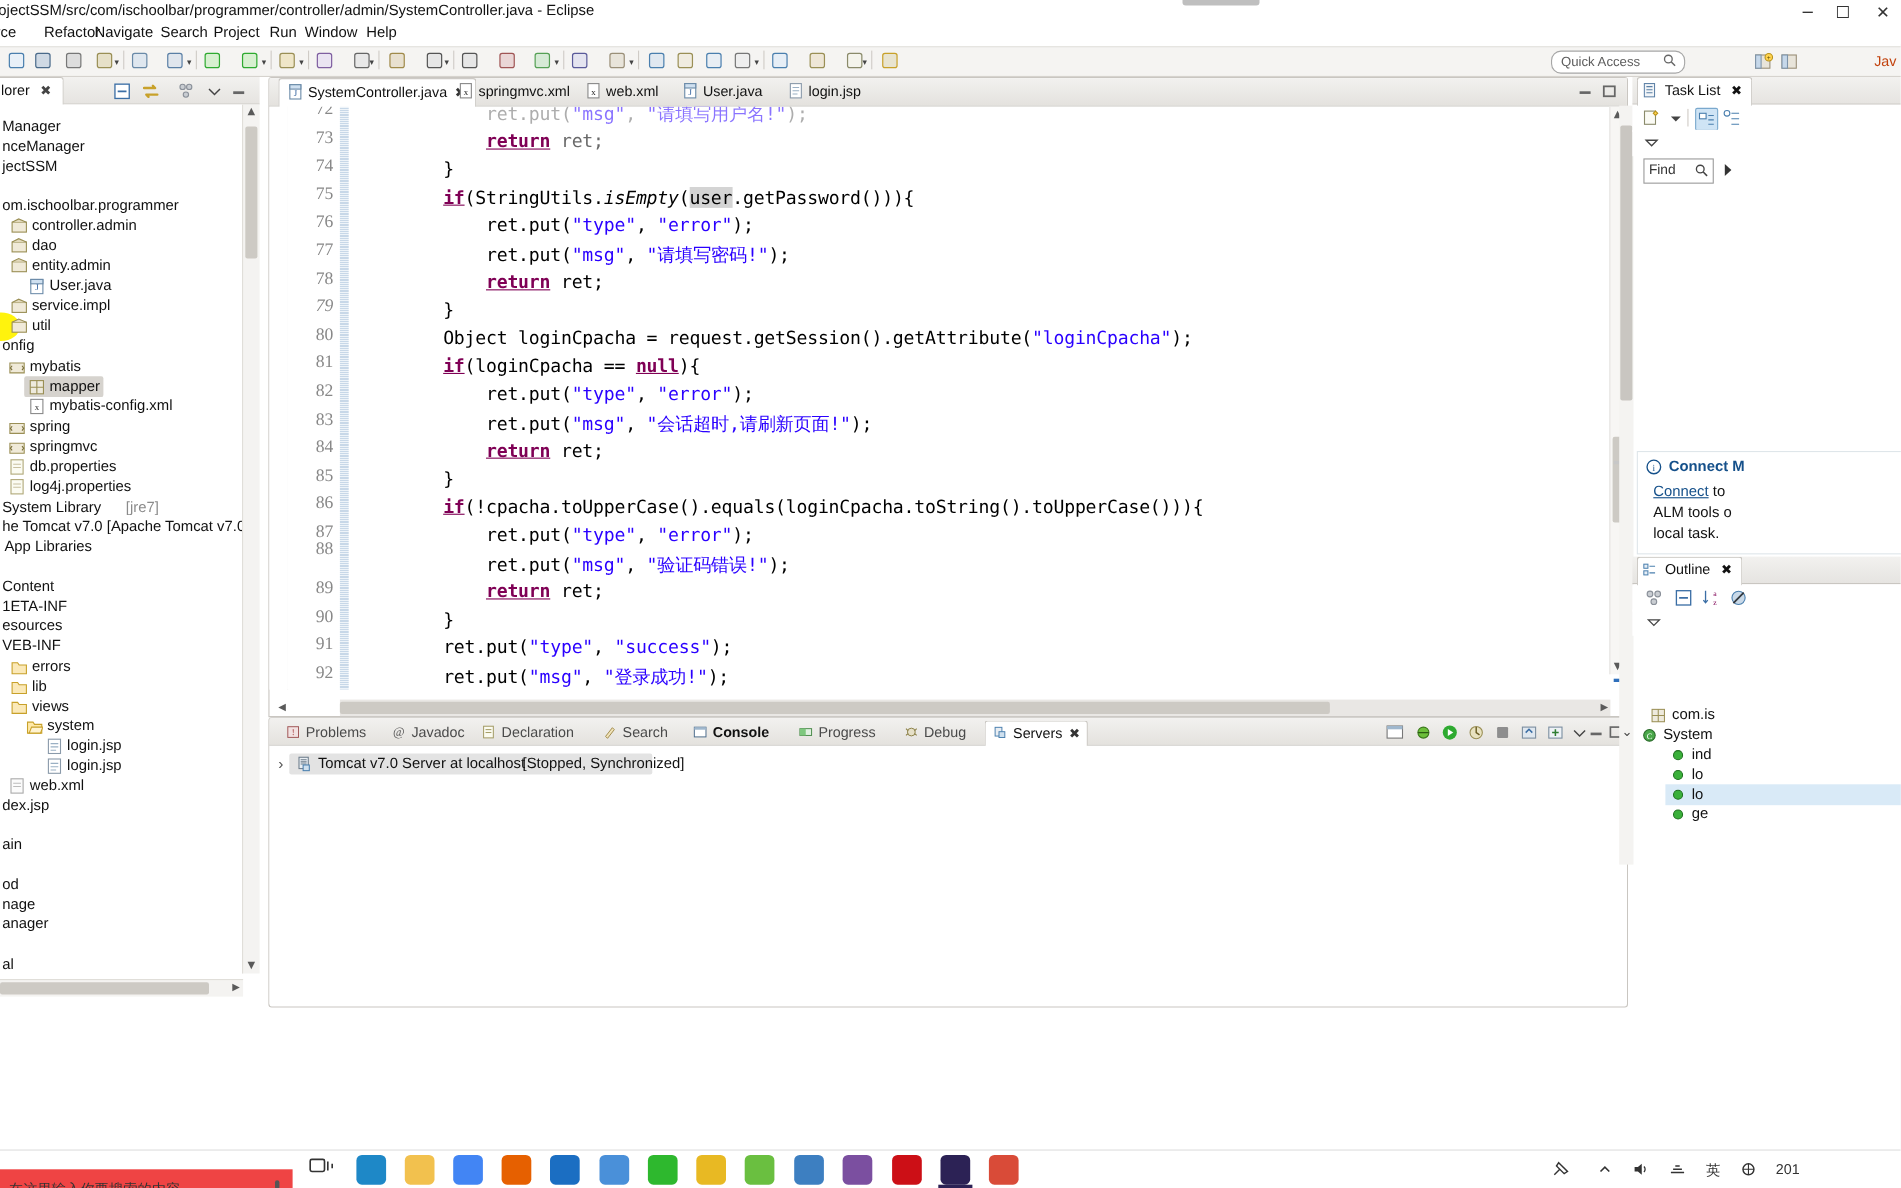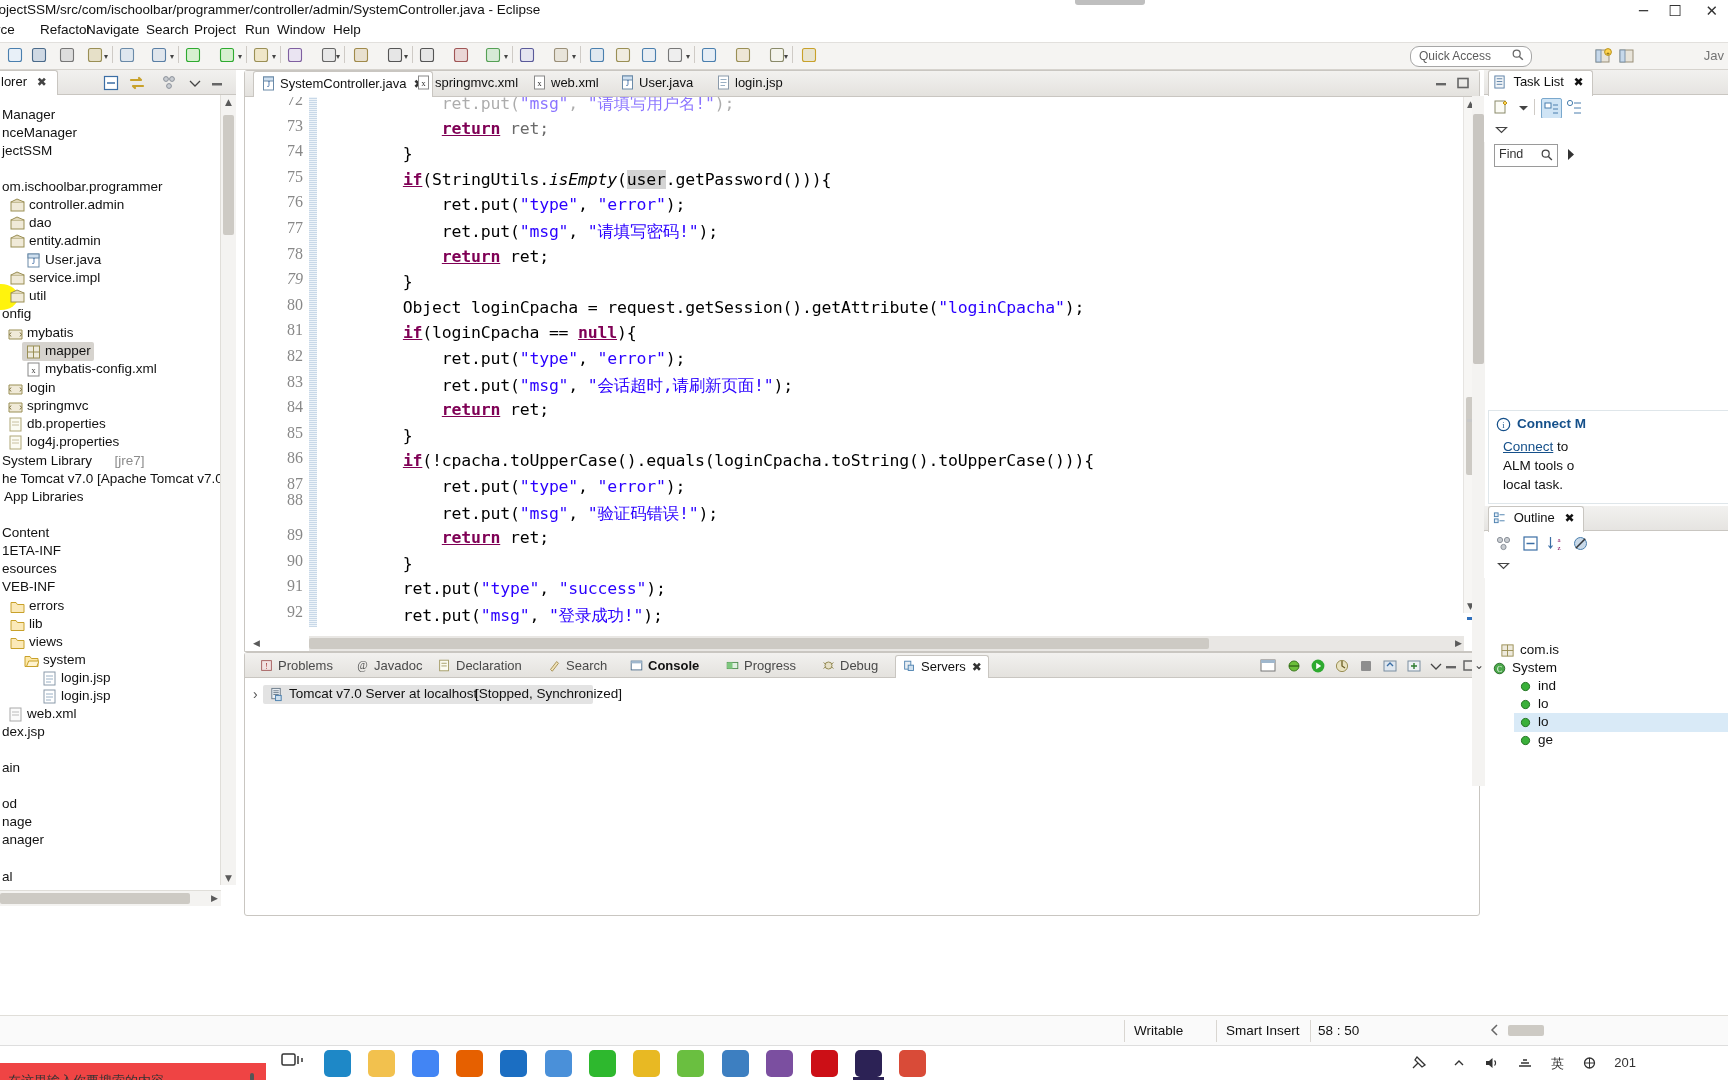--- a/index.html
+++ b/index.html
@@ -28,21 +28,21 @@
   
   .toolbar{position:absolute;left:0;top:42px;width:1728px;height:26px;background:#f5f4f2;
            border-top:1px solid #e2e0dd;border-bottom:1px solid #d6d3ce;}
   .tb-ico{position:absolute;top:4px;width:18px;height:18px;}
   .tb-sep{position:absolute;top:4px;width:1px;height:17px;background:#cfcbc6;}
   .quickaccess{position:absolute;right:196px;top:3px;width:120px;height:19px;background:#fff;
                border:1px solid #a6a6a6;border-radius:9px;}
   .quickaccess .qa-t{position:absolute;left:8px;top:2px;font-size:12px;color:#5c5c5c;}
   .perspbar{position:absolute;right:0px;top:2px;height:22px;}
   .persp-b{position:absolute;top:2px;width:18px;height:18px;}
-  .persp-java{position:absolute;right:4px;top:3px;font-size:13px;color:#737373;}
+  .persp-java{position:absolute;right:4px;top:3px;font-size:13px;color:#c2410c;}
 
   
   .lpanel{position:absolute;left:0;top:70px;width:236px;height:836px;background:#ffffff;}
   .lp-tabstrip{position:absolute;left:0;top:0;width:236px;height:24px;
       background:linear-gradient(to bottom,#f2f1ef,#e6e4e1);border-bottom:1px solid #c9c6c1;}
   .lp-tab{position:absolute;left:-34px;top:0;height:24px;padding:3px 10px 0 34px;
       background:#ffffff;border:1px solid #c9c6c1;border-bottom:none;border-radius:3px 3px 0 0;
       font-size:13px;color:#111;white-space:nowrap;}
   .lp-tab .x{margin-left:6px;font-size:12px;color:#444;}
   .lp-tools{position:absolute;right:4px;top:2px;}
@@ -391,21 +391,21 @@
             <rect x="2" y="1" width="11" height="13" fill="#fff" stroke="#888"></rect>
             <text x="7.5" y="11" font-size="8" text-anchor="middle" fill="#333" font-family="Liberation Serif, serif">x</text>
           </svg>
           <span class="lbl" style="left:45px">mybatis-config.xml</span>
         </div>
         <div class="tree-row" style="top: 285px;">
           <svg style="position:absolute;left:8px;top:1px;width:15px;height:15px" viewBox="0 0 15 15">
             <path d="M1 4h13v9H1z" fill="#f0ead8" stroke="#9a8f55"></path>
             <path d="M3 6.5l-1.5 2L3 10.5M12 6.5l1.5 2L12 10.5" fill="none" stroke="#7a6f3a" stroke-width="1"></path>
           </svg>
-          <span class="lbl" style="left:27px">login</span>
+          <span class="lbl" style="left:27px">spring</span>
         </div>
         <div class="tree-row" style="top: 303px;">
           <svg style="position:absolute;left:8px;top:1px;width:15px;height:15px" viewBox="0 0 15 15">
             <path d="M1 4h13v9H1z" fill="#f0ead8" stroke="#9a8f55"></path>
             <path d="M3 6.5l-1.5 2L3 10.5M12 6.5l1.5 2L12 10.5" fill="none" stroke="#7a6f3a" stroke-width="1"></path>
           </svg>
           <span class="lbl" style="left:27px">springmvc</span>
         </div>
         <div class="tree-row" style="top: 321px;">
           <svg style="position:absolute;left:8px;top:1px;width:15px;height:15px" viewBox="0 0 15 15">
@@ -854,32 +854,20 @@
         </div>
         <div class="outrow" style="top: 662px;">
           <svg style="position:absolute;left:34px;top:1px;width:15px;height:15px" viewBox="0 0 15 16">
             <circle cx="7.5" cy="8" r="4.4" fill="#3ab03a" stroke="#1f6f1f"></circle>
           </svg>
           <span style="position:absolute;left:54px;top:0">ge</span>
         </div>
       </div>
   </div>
 
-  <div class="statusbar">
-    <div class="sb-div" style="left:1124px"></div>
-    <div class="sb-cell" style="left:1134px">Writable</div>
-    <div class="sb-div" style="left:1216px"></div>
-    <div class="sb-cell" style="left:1226px">Smart Insert</div>
-    <div class="sb-div" style="left:1310px"></div>
-    <div class="sb-cell" style="left:1318px">58 : 50</div>
-    <svg style="position:absolute;left:1487px;top:6px;width:16px;height:16px" viewBox="0 0 16 16">
-        <path d="M10 3L5 8l5 5" fill="none" stroke="#666" stroke-width="1.5"></path>
-      </svg>
-    <div style="position:absolute;left:1508px;top:9px;width:36px;height:11px;background:#cdcac4;border-radius:2px"></div>
-  </div>
 
   <div class="taskbar">
     <div class="tb-search">
       <div class="st">在这里输入你要搜索的内容</div>
       <svg class="tb-mic" width="16" height="18" viewBox="0 0 16 18">
         <rect x="6" y="2" width="4" height="8" rx="2" fill="#555"></rect>
           <path d="M4 9a4 4 0 008 0" fill="none" stroke="#555" stroke-width="1.3"></path>
           <line x1="8" y1="13" x2="8" y2="16" stroke="#555" stroke-width="1.3"></line>
         </svg>
     </div>

